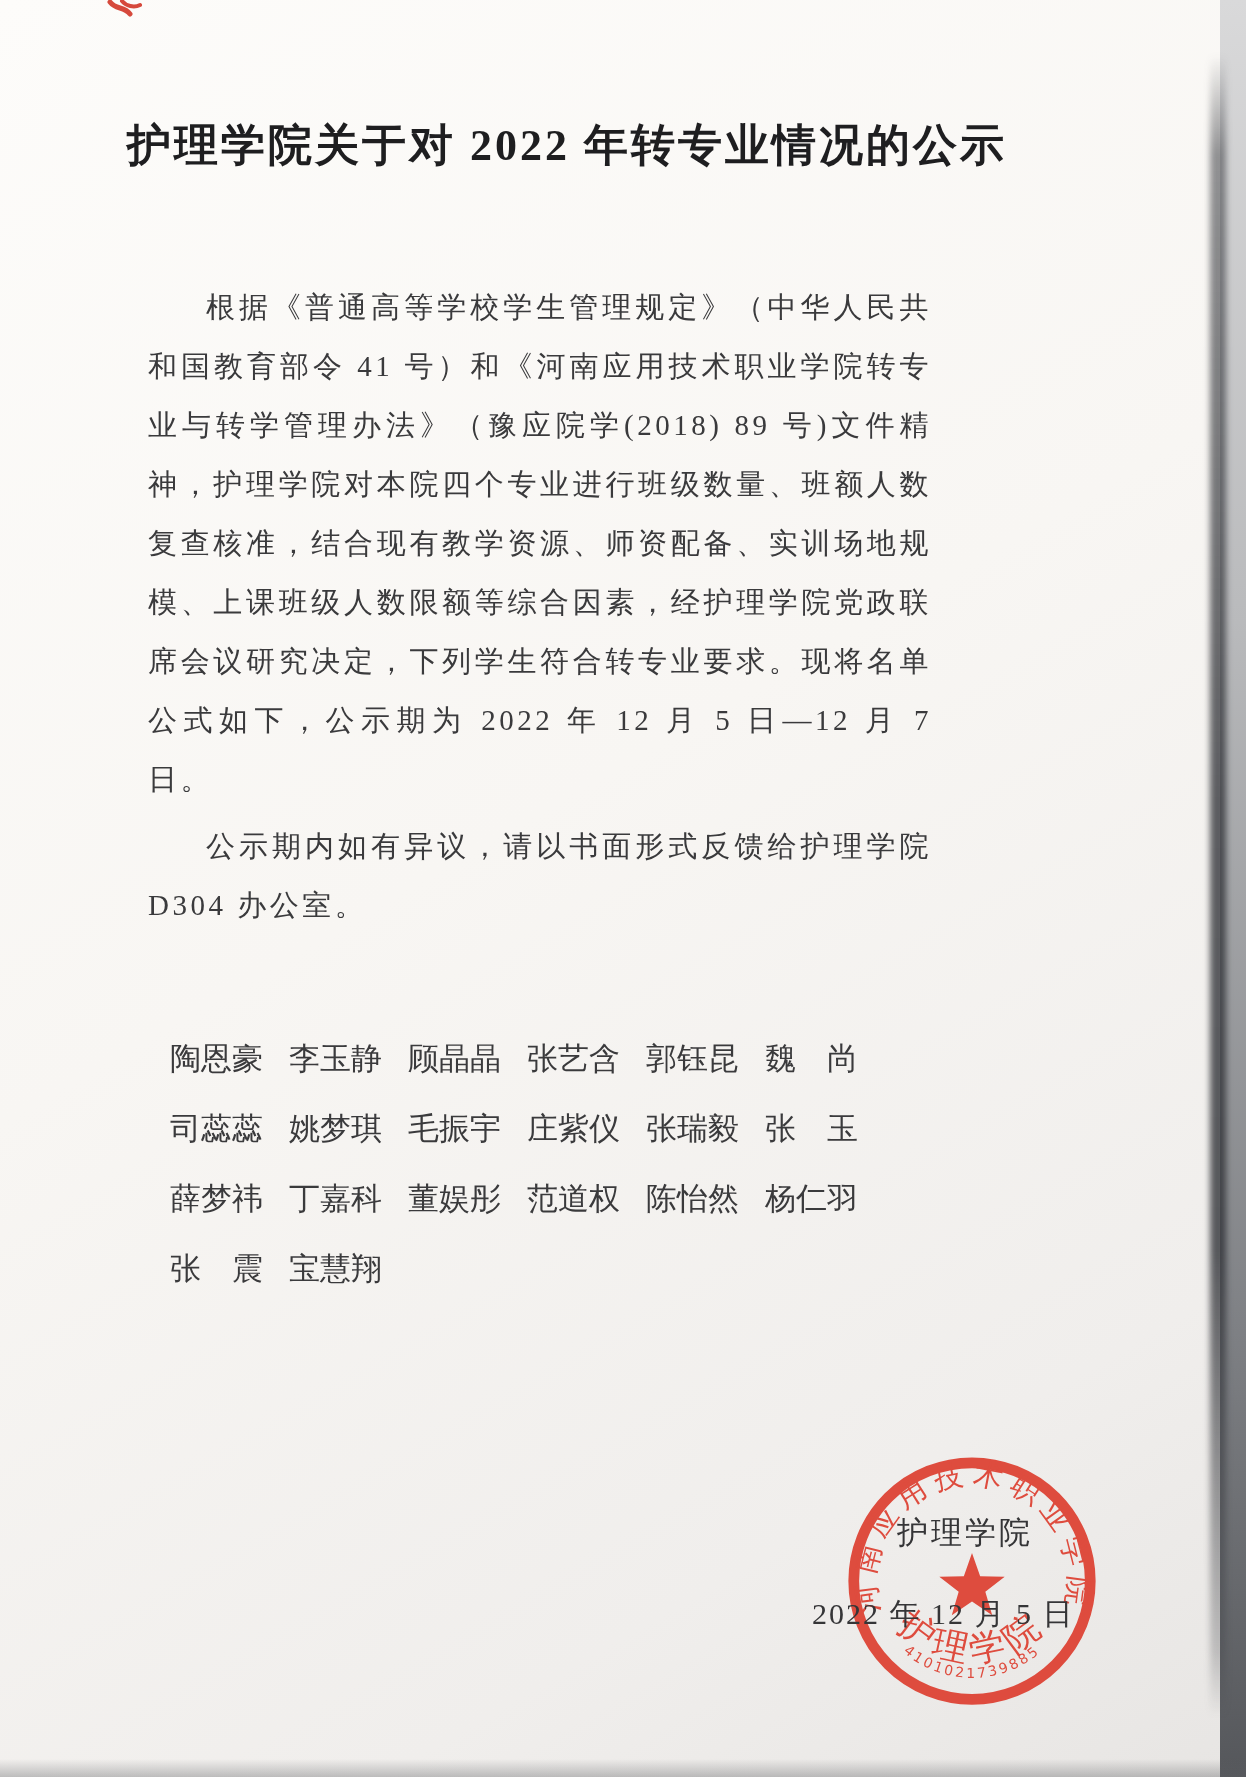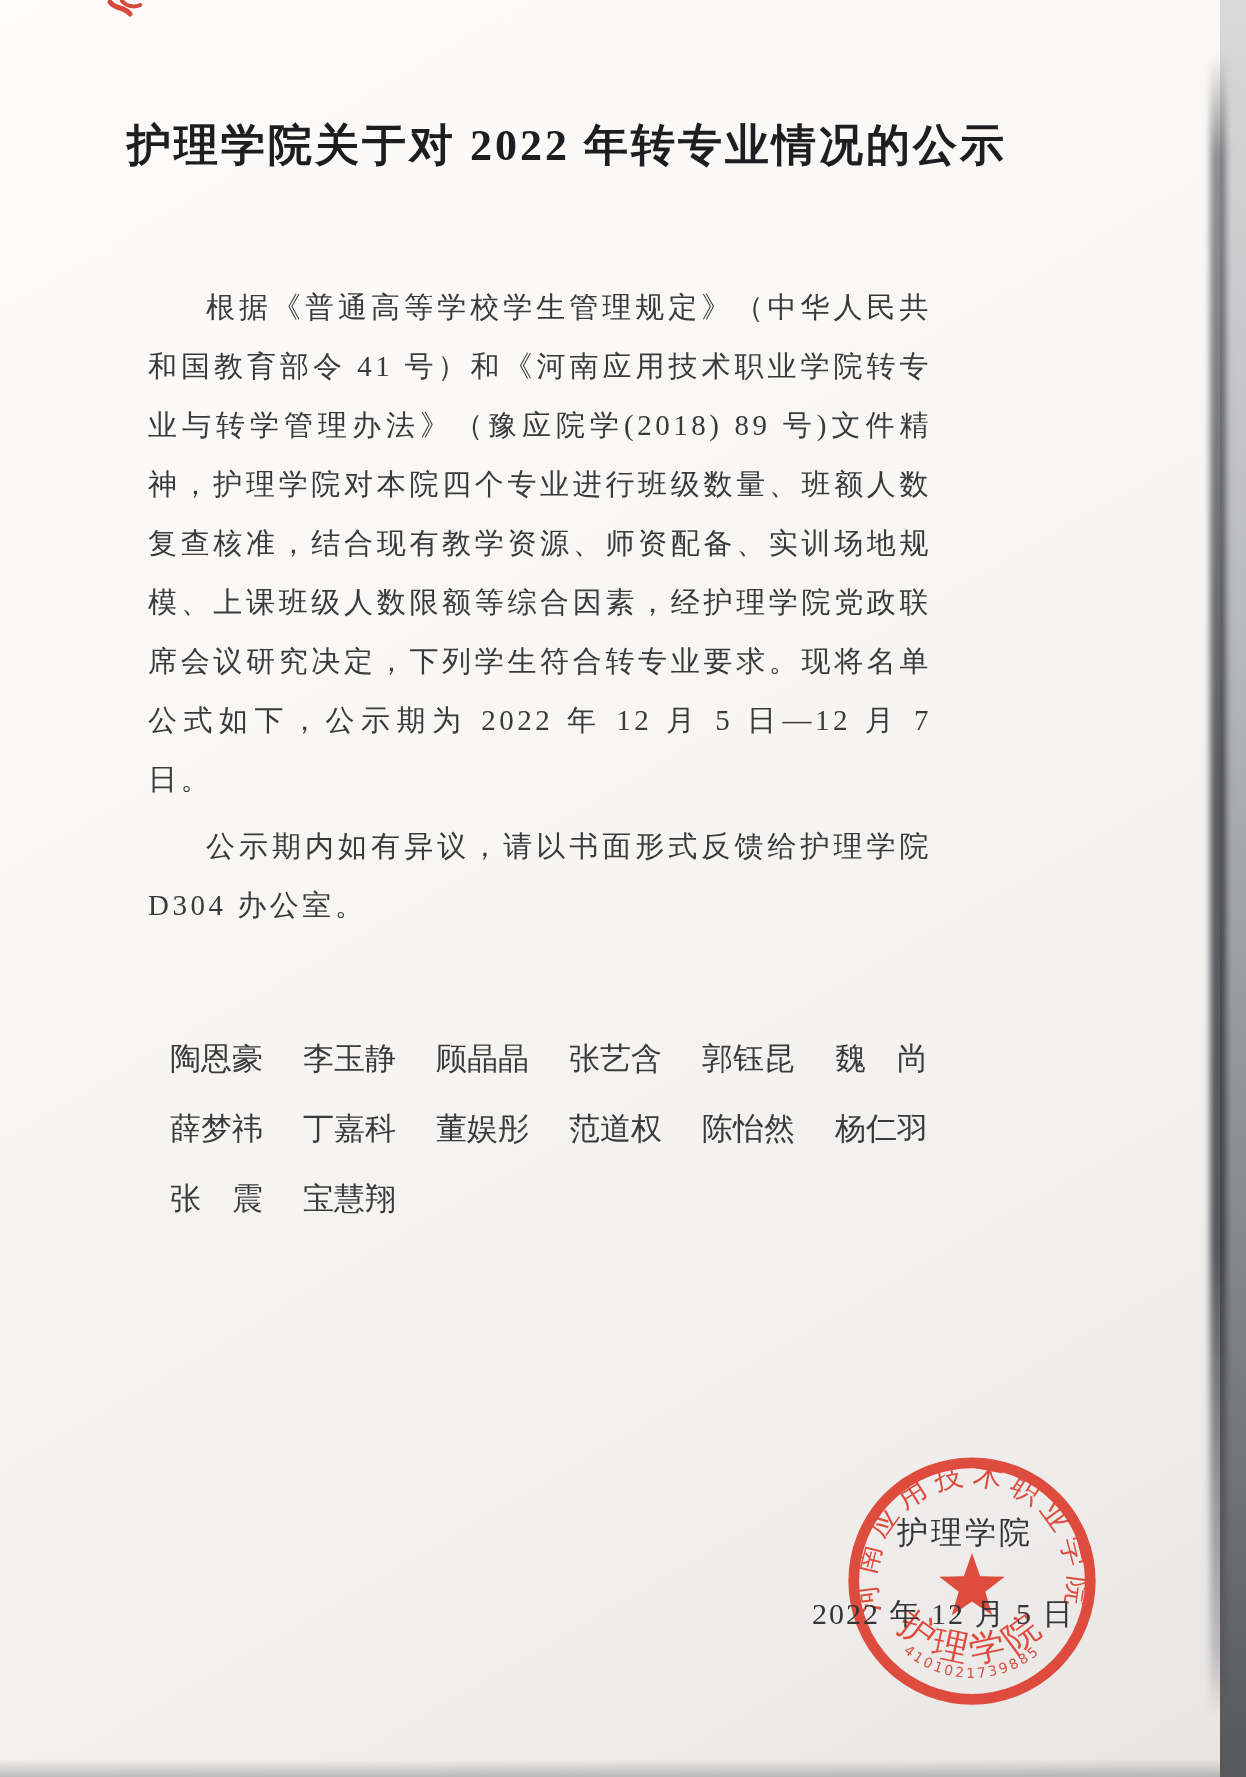--- a/index.html
+++ b/index.html
@@ -45,21 +45,21 @@
     position:absolute;left:140px;top:270px;width:800px;
     font-size:29px;line-height:59px;letter-spacing:3.5px;
     color:#3a3a3c;text-align:justify;
   }
   .bodytext p{margin:8px;text-indent:2em;}
 
   .names{
     position:absolute;left:170px;top:1024px;width:780px;
     font-size:31px;color:#3a3a3c;line-height:70px;
   }
-  .names .row{display:flex;gap:40px;white-space:nowrap;}
+  .names .row{display:flex;gap:26px;white-space:nowrap;}
 
   .sig{
     position:absolute;left:897px;top:1512px;
     font-size:31px;color:#353537;letter-spacing:3px;white-space:nowrap;z-index:3;
   }
   .date{
     position:absolute;left:812px;top:1594px;
     font-size:30px;color:#353537;letter-spacing:2px;white-space:nowrap;z-index:3;
   }
   .stamp{
@@ -93,20 +93,28 @@
   <div class="names">
     <div class="row">
       <span>陶恩豪</span>
       <span>李玉静</span>
       <span>顾晶晶</span>
       <span>张艺含</span>
       <span>郭钰昆</span>
       <span>魏　尚</span>
     </div>
     <div class="row">
+      <span>司蕊蕊</span>
+      <span>姚梦琪</span>
+      <span>毛振宇</span>
+      <span>庄紫仪</span>
+      <span>张瑞毅</span>
+      <span>张　玉</span>
+    </div>
+    <div class="row">
       <span>薛梦祎</span>
       <span>丁嘉科</span>
       <span>董娱彤</span>
       <span>范道权</span>
       <span>陈怡然</span>
       <span>杨仁羽</span>
     </div>
     <div class="row">
       <span>张　震</span>
       <span>宝慧翔</span>

